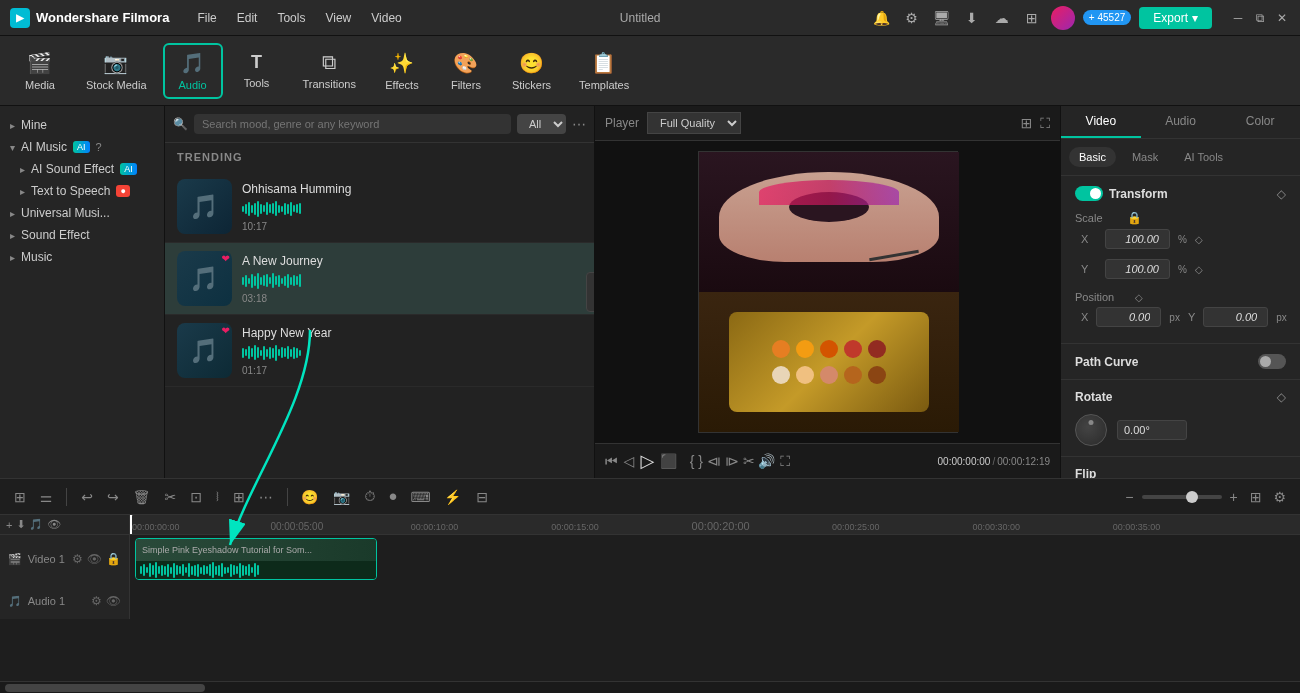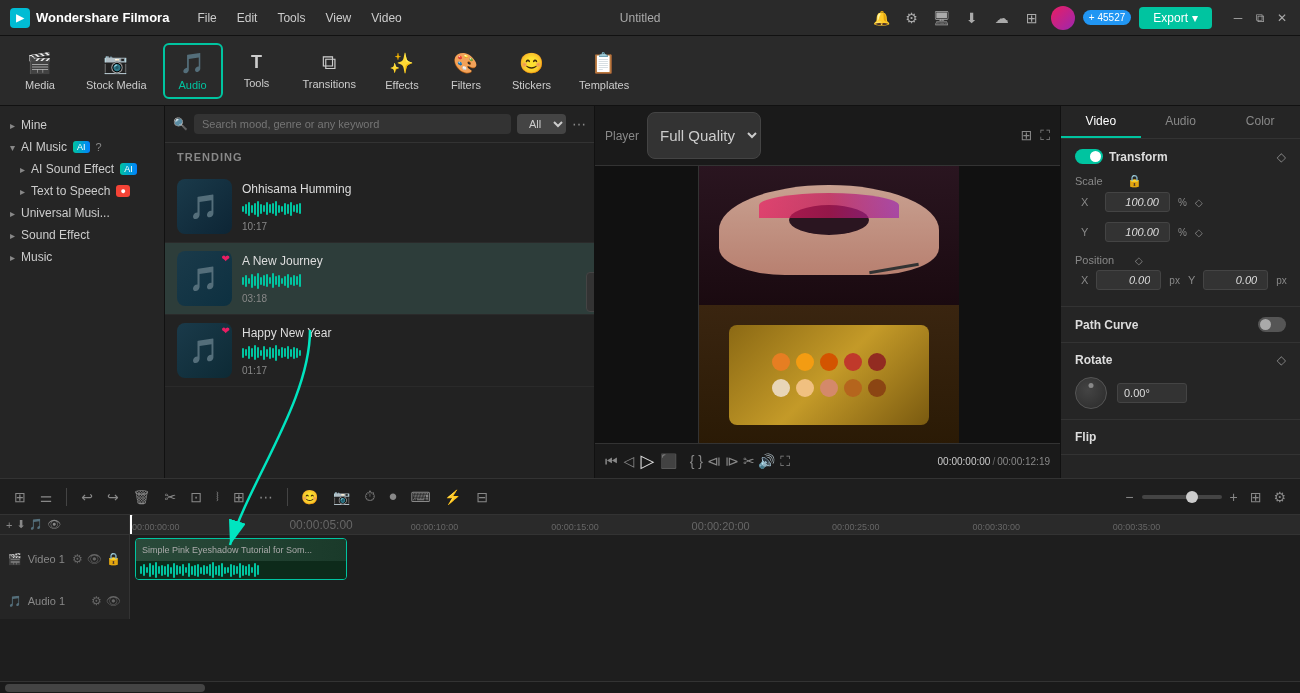--- a/index.html
+++ b/index.html
@@ -53,21 +53,21 @@
     .audio-title { font-size: 12px; color: #ddd; margin-bottom: 4px; }
     .audio-waveform { height: 18px; display: flex; align-items: center; gap: 1px; margin-bottom: 3px; }
     .waveform-bar { background: #00c4a0; border-radius: 1px; width: 2px; }
     .audio-duration { font-size: 10px; color: #888; }
     .collapse-btn { position: absolute; right: -12px; top: 50%; transform: translateY(-50%); background: #333; border: 1px solid #444; width: 20px; height: 40px; border-radius: 4px; display: flex; align-items: center; justify-content: center; cursor: pointer; color: #888; z-index: 10; }
 
     
     .player-area { flex: 1; display: flex; flex-direction: column; background: #1a1a1a; }
     .player-top { display: flex; align-items: center; padding: 6px 10px; gap: 8px; border-bottom: 1px solid #333; }
     .player-label { color: #888; font-size: 12px; }
-    .quality-select { background: #333; border: 1px solid #444; color: #ccc; padding: 13px 8px; border-radius: 8px; font-size: 15px; cursor: pointer; }
+    .quality-select { background: #333; border: 1px solid #444; color: #ccc; padding: 3px 8px; border-radius: 0; font-size: 11px; cursor: pointer; }
     .player-icons { margin-left: auto; display: flex; gap: 8px; }
     .player-icon { color: #888; cursor: pointer; font-size: 14px; }
     .video-container { flex: 1; display: flex; align-items: center; justify-content: center; background: #111; position: relative; overflow: hidden; }
     .video-placeholder-top { width: 260px; height: 140px; background: linear-gradient(180deg, #2a1520 0%, #1a0a10 100%); position: relative; overflow: hidden; display: flex; align-items: center; justify-content: center; }
     .video-placeholder-bottom { width: 260px; height: 140px; background: linear-gradient(180deg, #3a2510 0%, #2a1a05 100%); position: relative; overflow: hidden; display: flex; align-items: center; justify-content: center; }
     .player-controls { display: flex; align-items: center; padding: 6px 10px; gap: 6px; border-top: 1px solid #333; }
     .ctrl-icon { color: #888; cursor: pointer; font-size: 14px; }
 
     
     .right-panel { width: 240px; background: #252525; border-left: 1px solid #111; display: flex; flex-direction: column; overflow-y: auto; }
@@ -416,20 +416,25 @@
       </div>
     </div>
   </div>
 
   <div class="right-panel">
     <div class="panel-tabs">
       <div class="panel-tab active">Video</div>
       <div class="panel-tab">Audio</div>
       <div class="panel-tab">Color</div>
     </div>
+    <div class="sub-tabs">
+      <div class="sub-tab active">Basic</div>
+      <div class="sub-tab">Mask</div>
+      <div class="sub-tab">AI Tools</div>
+    </div>
 
     <div class="prop-section">
       <div class="prop-header">
         <div class="prop-toggle"></div>
         <span class="prop-title">Transform</span>
         <span class="prop-diamond">◇</span>
       </div>
 
       <div style="display:flex;align-items:center;margin-bottom:4px;">
         <span style="color:#888;font-size:11px;width:50px;">Scale</span>
@@ -539,21 +544,21 @@
             <span style="color:#888;font-size:11px;">👁</span>
           </div>
         </div>
 
         <div class="track-ruler" style="flex:1;position:relative;">
           <div style="position:absolute;left:0;top:0;width:100%;height:100%;display:flex;align-items:flex-end;padding-bottom:2px;">
             <div class="playhead">
               <div class="playhead-triangle"></div>
             </div>
             <span style="position:absolute;left:2px;font-size:9px;color:#666;">00:00:00:00</span>
-            <span style="position:absolute;left:12%;font-size:12px;color:#666;margin-left:19px;">00:00:05:00</span>
+            <span style="position:absolute;left:12%;font-size:10px;color:#666;">00:00:05:00</span>
             <span style="position:absolute;left:24%;font-size:9px;color:#666;">00:00:10:00</span>
             <span style="position:absolute;left:36%;font-size:9px;color:#666;">00:00:15:00</span>
             <span style="position:absolute;left:48%;font-size:11px;color:#666;">00:00:20:00</span>
             <span style="position:absolute;left:60%;font-size:9px;color:#666;">00:00:25:00</span>
             <span style="position:absolute;left:72%;font-size:9px;color:#666;">00:00:30:00</span>
             <span style="position:absolute;left:84%;font-size:9px;color:#666;">00:00:35:00</span>
           </div>
         </div>
       </div>
 
@@ -562,21 +567,21 @@
           <span style="font-size:11px;">🎬</span>
           <span>Video 1</span>
           <div class="track-label-icons">
             <span class="track-icon">⚙</span>
             <span class="track-icon">👁</span>
             <span class="track-icon">🔒</span>
           </div>
         </div>
         <div class="track-content" style="position:relative;">
 
-          <div class="video-clip" style="position:absolute;left:5px;top:3px;height:42px;width:212px;">
+          <div class="video-clip" style="position:absolute;left:5px;top:3px;height:42px;width:242px;">
             <div class="clip-top">
               <span class="clip-title">Simple Pink Eyeshadow Tutorial for Som...</span>
             </div>
             <div class="clip-audio-wave">
               <div class="wave-mini" style="height:8px;"></div>
                 <div class="wave-mini" style="height:12px;"></div>
                 <div class="wave-mini" style="height:6px;"></div>
                 <div class="wave-mini" style="height:14px;"></div>
                 <div class="wave-mini" style="height:10px;"></div>
                 <div class="wave-mini" style="height:16px;"></div>

